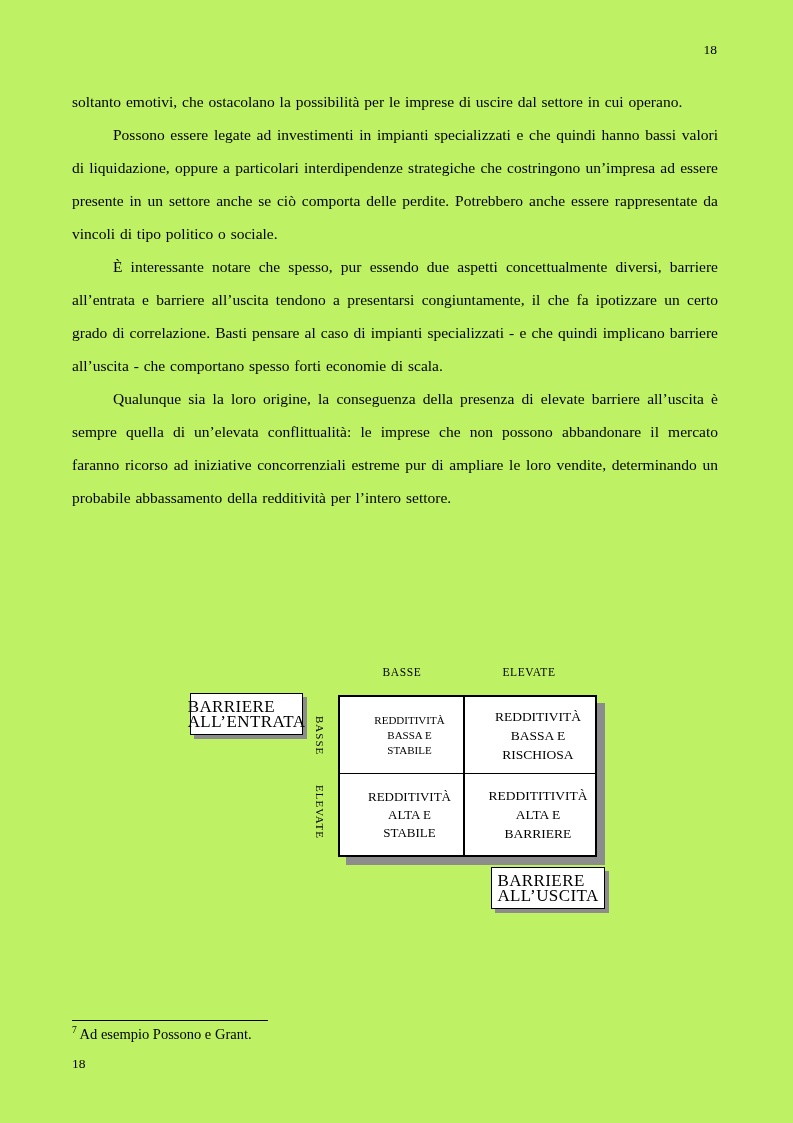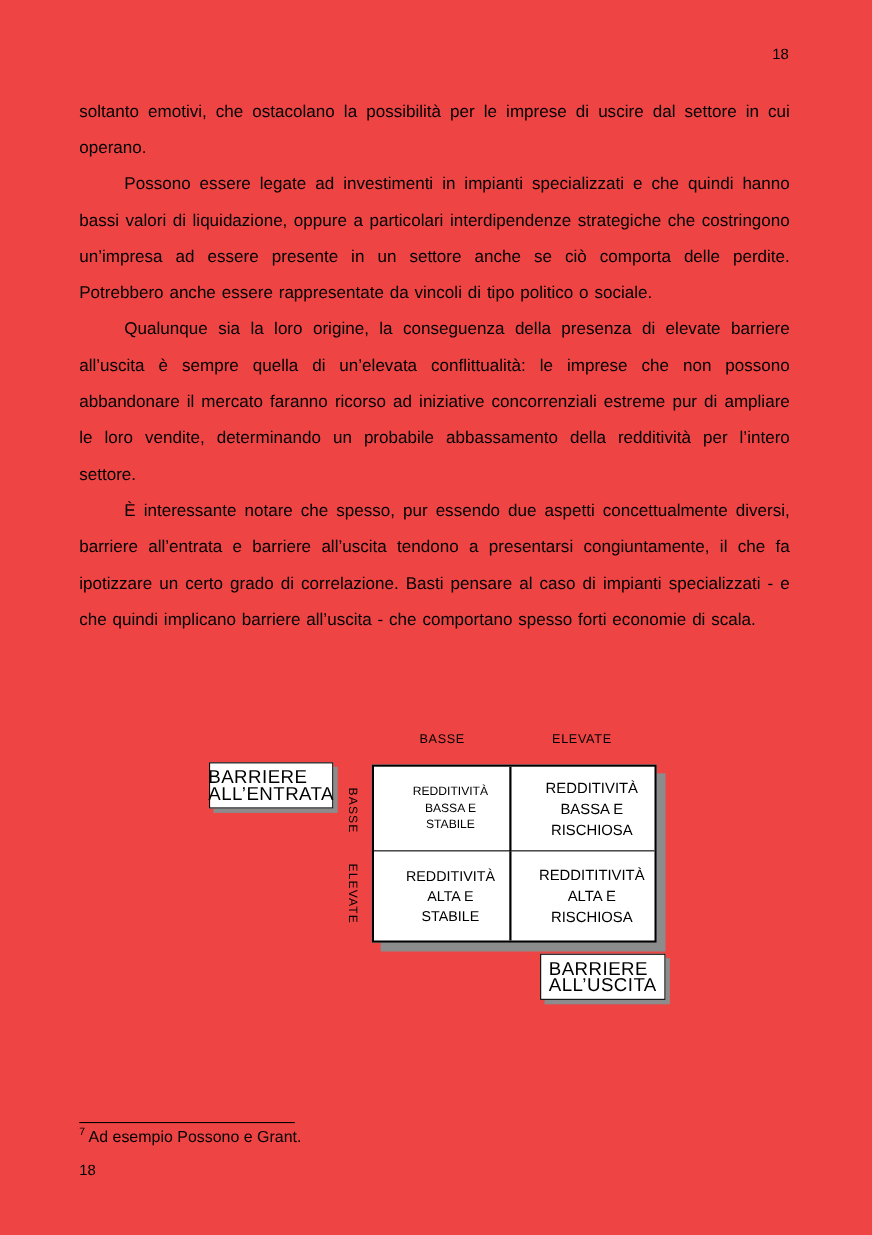--- a/index.html
+++ b/index.html
@@ -1,21 +1,21 @@
 <!DOCTYPE html>
 <html><head>
 <meta charset="utf-8">
 <style>
   html, body { margin: 0; padding: 0; background: #ffffff; }
   .page {
     position: relative;
     width: 793px;
     height: 1123px;
-    background: #ef4444;
-    font-family: Liberation Sans, sans-serif;
+    background: #bef264;
+    font-family: Liberation Serif, serif;
     color: #000000;
     overflow: hidden;
   }
   .pagenum { position: absolute; font-size: 13.5px; }
   .pagenum.top { top: 42px; right: 76px; }
   .pagenum.bottom { top: 1056px; left: 72px; }
 
   .body-text {
     position: absolute;
     left: 72px;
@@ -106,22 +106,22 @@
 </head>
 <body>
 
 <div class="page">
 
   <div class="pagenum top">18</div>
 
   <div class="body-text top">
     <p class="para first">soltanto emotivi, che ostacolano la possibilità per le imprese di uscire dal settore in cui operano.</p>
     <p class="para">Possono essere legate ad investimenti in impianti specializzati e che quindi hanno bassi valori di liquidazione, oppure a particolari interdipendenze strategiche che costringono un’impresa ad essere presente in un settore anche se ciò comporta delle perdite. Potrebbero anche essere rappresentate da vincoli di tipo politico o sociale.</p>
+    <p class="para">È interessante notare che spesso, pur essendo due aspetti concettualmente diversi, barriere all’entrata e barriere all’uscita tendono a presentarsi congiuntamente, il che fa ipotizzare un certo grado di correlazione. Basti pensare al caso di impianti specializzati - e che quindi implicano barriere all’uscita - che comportano spesso forti economie di scala.</p>
     <p class="para">Qualunque sia la loro origine, la conseguenza della presenza di elevate barriere all’uscita è sempre quella di un’elevata conflittualità: le imprese che non possono abbandonare il mercato faranno ricorso ad iniziative concorrenziali estreme pur di ampliare le loro vendite, determinando un probabile abbassamento della redditività per l’intero settore.</p>
-    <p class="para">È interessante notare che spesso, pur essendo due aspetti concettualmente diversi, barriere all’entrata e barriere all’uscita tendono a presentarsi congiuntamente, il che fa ipotizzare un certo grado di correlazione. Basti pensare al caso di impianti specializzati - e che quindi implicano barriere all’uscita - che comportano spesso forti economie di scala.</p>
   </div>
 
   <div class="figure">
     <div class="fig-col-header col-basse">BASSE</div>
     <div class="fig-col-header col-elevate">ELEVATE</div>
 
     <div class="fig-box entry-box">BARRIERE
 ALL’ENTRATA</div>
 
     <div class="row-label row-basse">BASSE</div>
@@ -132,21 +132,21 @@
 BASSA E
 STABILE</div>
       <div class="cell c1">REDDITIVITÀ
 BASSA E
 RISCHIOSA</div>
       <div class="cell c2">REDDITIVITÀ
 ALTA E
 STABILE</div>
       <div class="cell c3">REDDITITIVITÀ
 ALTA E
-RISCHIOSA</div>
+BARRIERE</div>
     </div>
 
     <div class="fig-box exit-box">BARRIERE
 ALL’USCITA</div>
   </div>
 
 
   <div class="footnote-rule"></div>
   <div class="footnote"><sup>7</sup> <span>Ad esempio Possono e Grant.</span></div>
 

